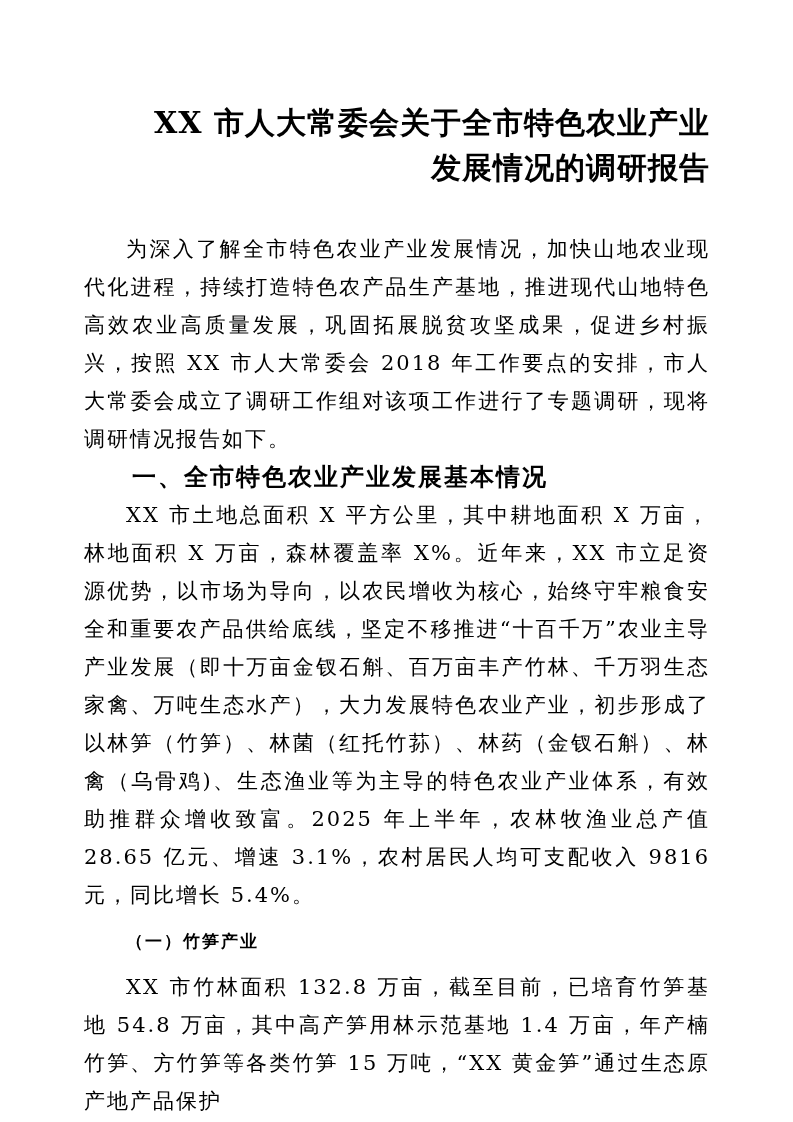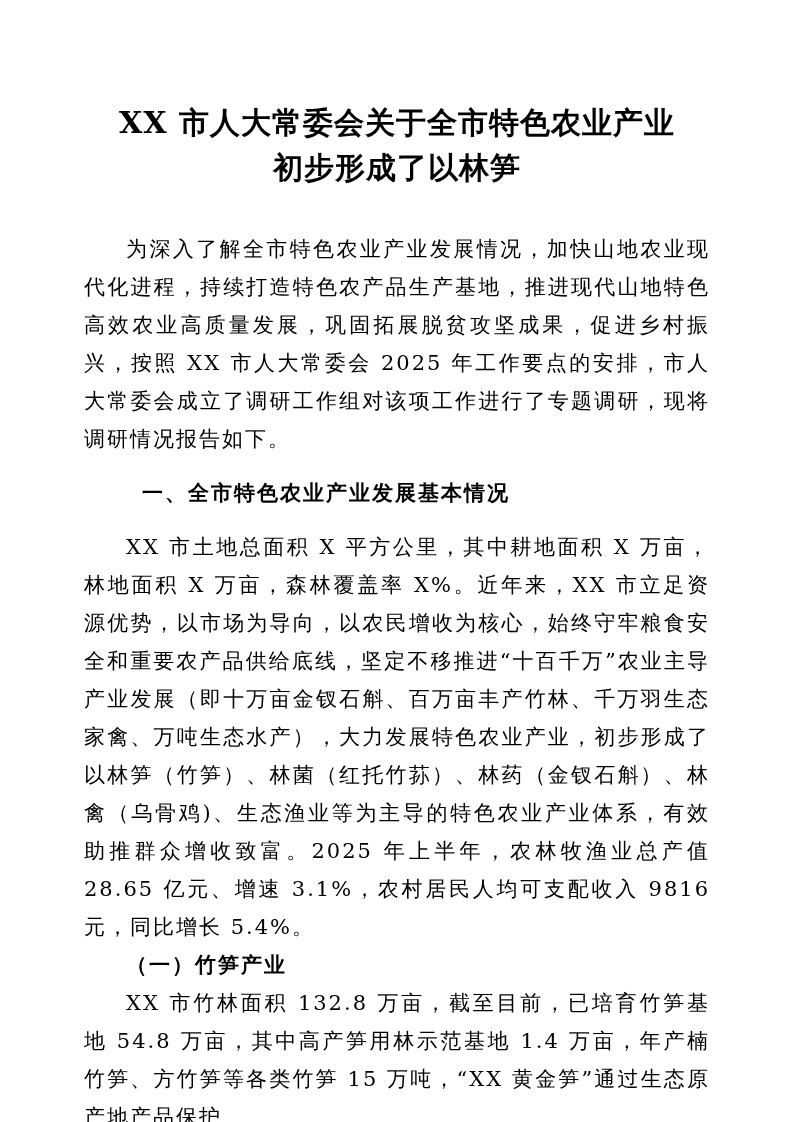--- a/index.html
+++ b/index.html
@@ -22,60 +22,61 @@
   .doc-title {
     margin: 0 0 40px 0;
     font-size: 30px;
     line-height: 45px;
     font-weight: bold;
     text-align: center;
     letter-spacing: 1px;
   }
   .title-line {
     display: block;
+    text-align: right;
   }
   .para {
     margin: 0;
     font-size: 21px;
     line-height: 38px;
     letter-spacing: 2px;
     text-align: justify;
     text-indent: 2em;
     font-family: "DejaVu Serif", "Liberation Serif", serif;
   }
   .heading-1 {
-    margin: 16px;
-    font-size: 21px;
+    margin: 0;
+    font-size: 24px;
     line-height: 38px;
     letter-spacing: 2px;
     font-weight: bold;
     text-indent: 2em;
     font-family: "DejaVu Sans", "Liberation Sans", sans-serif;
   }
   .heading-2 {
-    margin: 0;
-    font-size: 21px;
+    margin: 8px;
+    font-size: 17px;
     line-height: 38px;
     letter-spacing: 2px;
     font-weight: bold;
     text-indent: 2em;
     font-family: "DejaVu Serif", "Liberation Serif", serif;
   }
 </style>
 </head>
 <body>
 
 <div class="page">
 
   <h1 class="doc-title">
     <span class="title-line">XX 市人大常委会关于全市特色农业产业</span>
-    <span class="title-line">初步形成了以林笋</span>
+    <span class="title-line">发展情况的调研报告</span>
   </h1>
 
-  <p class="para">为深入了解全市特色农业产业发展情况，加快山地农业现代化进程，持续打造特色农产品生产基地，推进现代山地特色高效农业高质量发展，巩固拓展脱贫攻坚成果，促进乡村振兴，按照 XX 市人大常委会 2025 年工作要点的安排，市人大常委会成立了调研工作组对该项工作进行了专题调研，现将调研情况报告如下。</p>
+  <p class="para">为深入了解全市特色农业产业发展情况，加快山地农业现代化进程，持续打造特色农产品生产基地，推进现代山地特色高效农业高质量发展，巩固拓展脱贫攻坚成果，促进乡村振兴，按照 XX 市人大常委会 2018 年工作要点的安排，市人大常委会成立了调研工作组对该项工作进行了专题调研，现将调研情况报告如下。</p>
 
   <h2 class="heading-1">一、全市特色农业产业发展基本情况</h2>
 
   <p class="para">XX 市土地总面积 X 平方公里，其中耕地面积 X 万亩，林地面积 X 万亩，森林覆盖率 X%。近年来，XX 市立足资源优势，以市场为导向，以农民增收为核心，始终守牢粮食安全和重要农产品供给底线，坚定不移推进“十百千万”农业主导产业发展（即十万亩金钗石斛、百万亩丰产竹林、千万羽生态家禽、万吨生态水产），大力发展特色农业产业，初步形成了以林笋（竹笋）、林菌（红托竹荪）、林药（金钗石斛）、林禽（乌骨鸡)、生态渔业等为主导的特色农业产业体系，有效助推群众增收致富。2025 年上半年，农林牧渔业总产值 28.65 亿元、增速 3.1%，农村居民人均可支配收入 9816 元，同比增长 5.4%。</p>
 
   <h3 class="heading-2">（一）竹笋产业</h3>
 
   <p class="para">XX 市竹林面积 132.8 万亩，截至目前，已培育竹笋基地 54.8 万亩，其中高产笋用林示范基地 1.4 万亩，年产楠竹笋、方竹笋等各类竹笋 15 万吨，“XX 黄金笋”通过生态原产地产品保护</p>
 
 </div>

